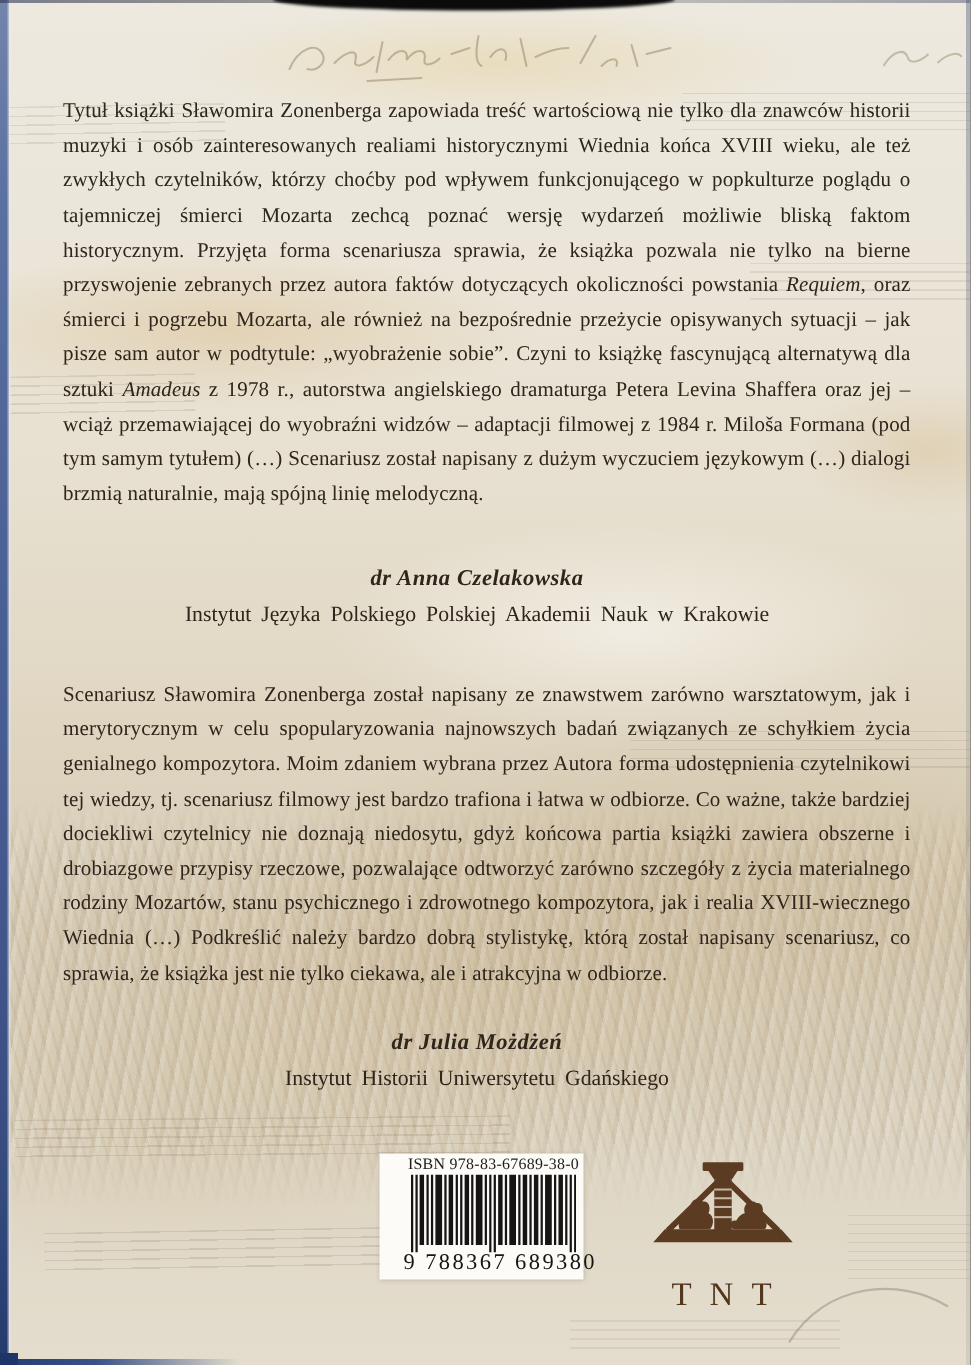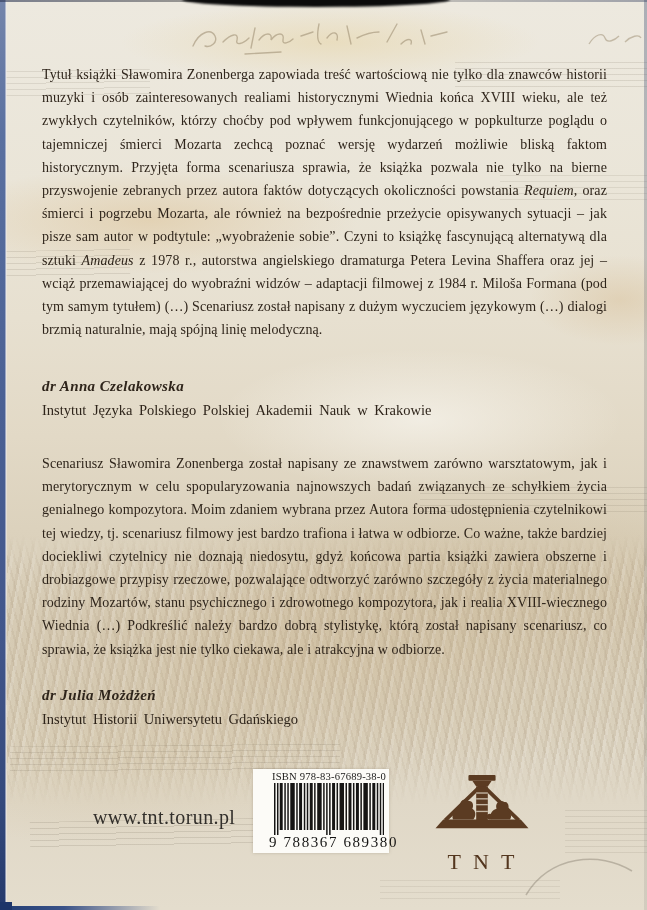--- a/index.html
+++ b/index.html
@@ -37,21 +37,21 @@
   .edge-bottom-left{position:absolute;left:0;bottom:0;width:160px;height:4px;
     background:linear-gradient(90deg,#223d72,#3a5288 40%,rgba(80,95,130,0) 100%);}
   .corner-bl{position:absolute;left:0;bottom:0;width:12px;height:8px;background:#1d3569;}
   
   .staff{position:absolute;pointer-events:none;
     background:repeating-linear-gradient(180deg, rgba(105,95,78,.30) 0 1px, transparent 1px 6px);}
   
   .body-text{position:absolute;left:42px;width:565px;margin:0;text-align:justify;
     font-size:14px;line-height:23.2px;color:#2f251b;letter-spacing:.1px;}
   .body-text .it{font-style:italic;}
-  .attribution{position:absolute;left:42px;width:552px;text-align:left;color:#2f251b;}
+  .attribution{position:absolute;left:42px;width:552px;text-align:center;color:#2f251b;}
   .attribution .author{font-weight:bold;font-style:italic;font-size:15px;letter-spacing:.4px;}
   .attribution .affiliation{margin-top:7px;font-size:14.5px;word-spacing:3px;}
   
   .website{position:absolute;left:93px;top:806px;font-size:20px;color:#322f2b;letter-spacing:.4px;}
   .barcode-panel{position:absolute;left:253px;top:769px;width:120px;height:84px;background:#fcfbf7;
     box-shadow:0 0 3px rgba(120,110,90,.35);text-align:center;padding-left:16px;}
   .isbn-label{font-size:10.6px;color:#1c1b1a;margin-top:2px;letter-spacing:.2px;white-space:nowrap;}
   .bars{display:block;width:110px;height:52px;margin:1px auto 0;}
   .barcode-digits{font-size:15px;color:#161514;letter-spacing:1.6px;margin-top:-1px;white-space:nowrap;}
   .logo{position:absolute;left:430px;top:772px;width:104px;text-align:center;}
@@ -101,21 +101,20 @@
     <div class="affiliation">Instytut Języka Polskiego Polskiej Akademii Nauk w Krakowie</div>
   </div>
 
   <p class="body-text" style="top:452px;"><span>Scenariusz Sławomira Zonenberga został napisany ze znawstwem zarówno warsztatowym, jak i merytorycznym w celu spopularyzowania najnowszych badań związanych ze schyłkiem życia genialnego kompozytora. Moim zdaniem wybrana przez Autora forma udostępnienia czytelnikowi tej wiedzy, tj. scenariusz filmowy jest bardzo trafiona i łatwa w odbiorze. Co ważne, także bardziej dociekliwi czytelnicy nie doznają niedosytu, gdyż końcowa partia książki zawiera obszerne i drobiazgowe przypisy rzeczowe, pozwalające odtworzyć zarówno szczegóły z życia materialnego rodziny Mozartów, stanu psychicznego i zdrowotnego kompozytora, jak i realia XVIII-wiecznego Wiednia (…) Podkreślić należy bardzo dobrą stylistykę, którą został napisany scenariusz, co sprawia, że książka jest nie tylko ciekawa, ale i atrakcyjna w odbiorze.</span></p>
 
   <div class="attribution" style="top:687px;">
     <div class="author">dr Julia Możdżeń</div>
     <div class="affiliation">Instytut Historii Uniwersytetu Gdańskiego</div>
   </div>
 
-  <div class="website">www.tnt.torun.pl</div>
 
   <div class="barcode-panel">
     <div class="isbn-label">ISBN 978-83-67689-38-0</div>
     <svg class="bars" viewBox="0 0 96 52" preserveAspectRatio="none">
       <g fill="#161514">
         <rect x="0" width="1.3" height="52"></rect>
           <rect x="2.6" width="1.3" height="52"></rect>
         <rect x="5" width="2.6" height="47"></rect>
           <rect x="9" width="1.3" height="47"></rect>
         <rect x="11.6" width="1.3" height="47"></rect>

